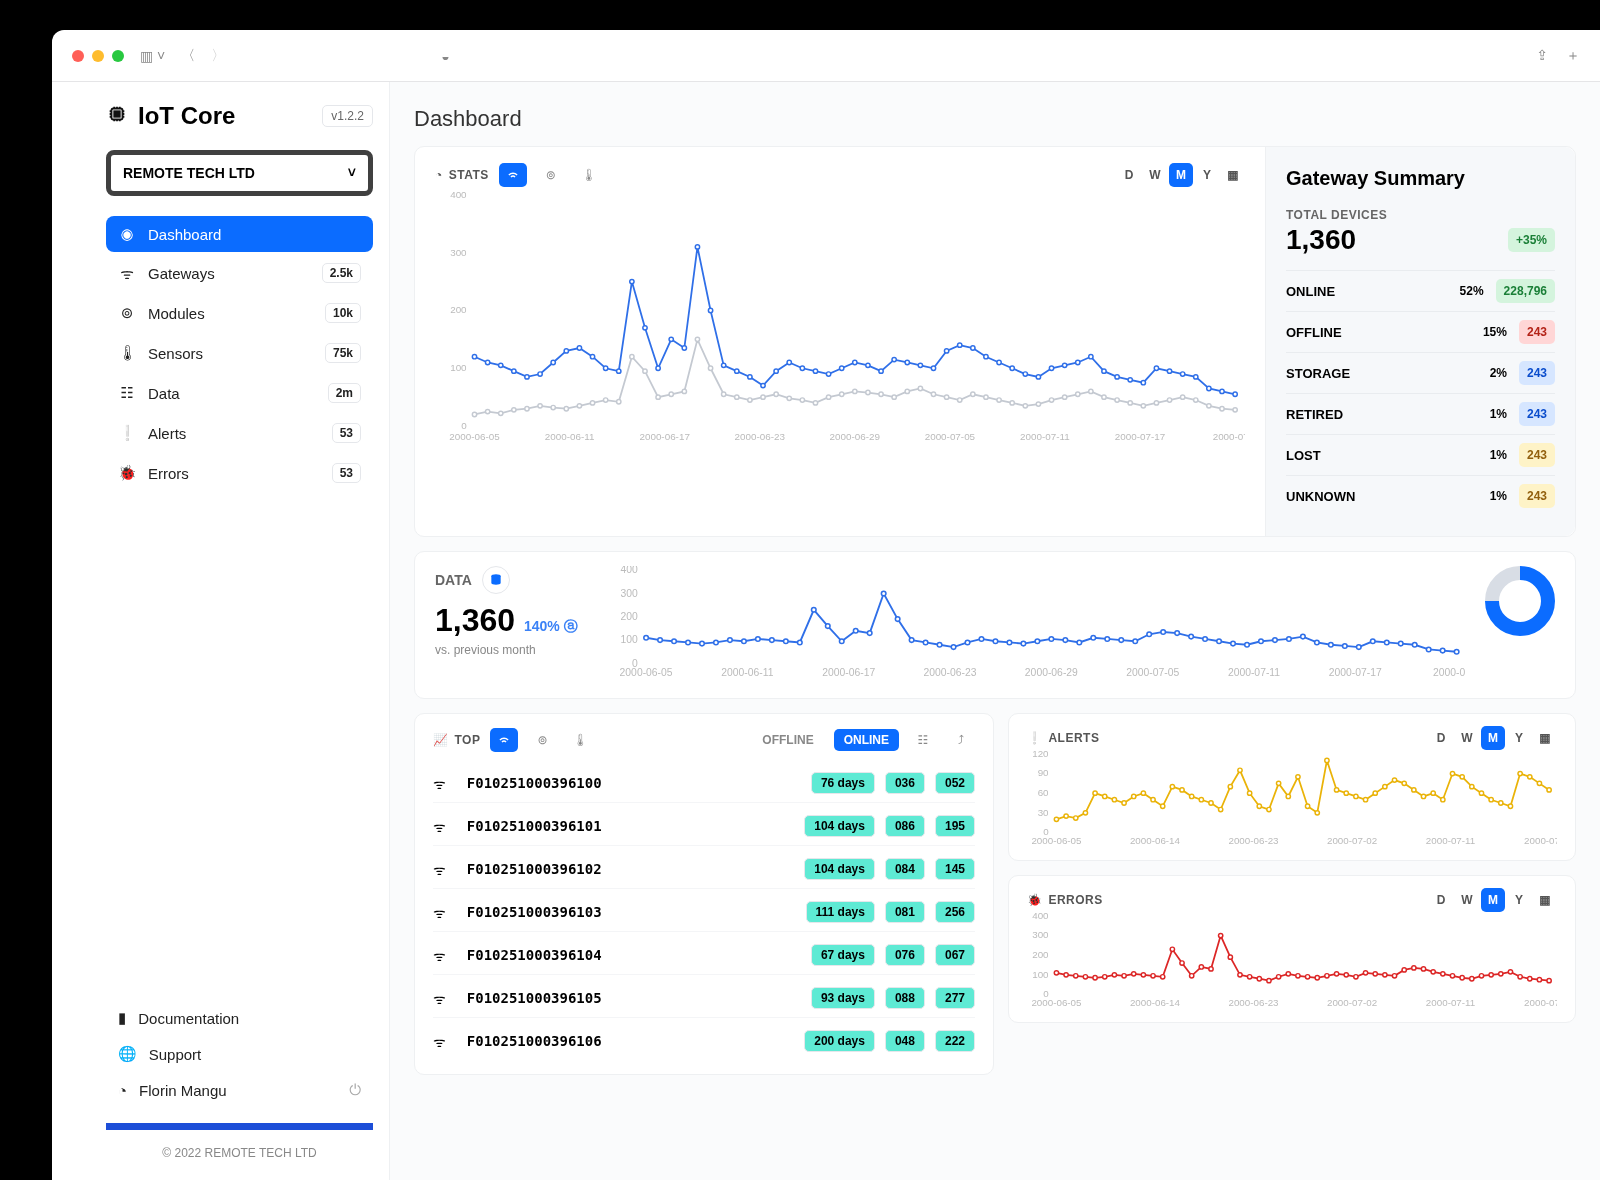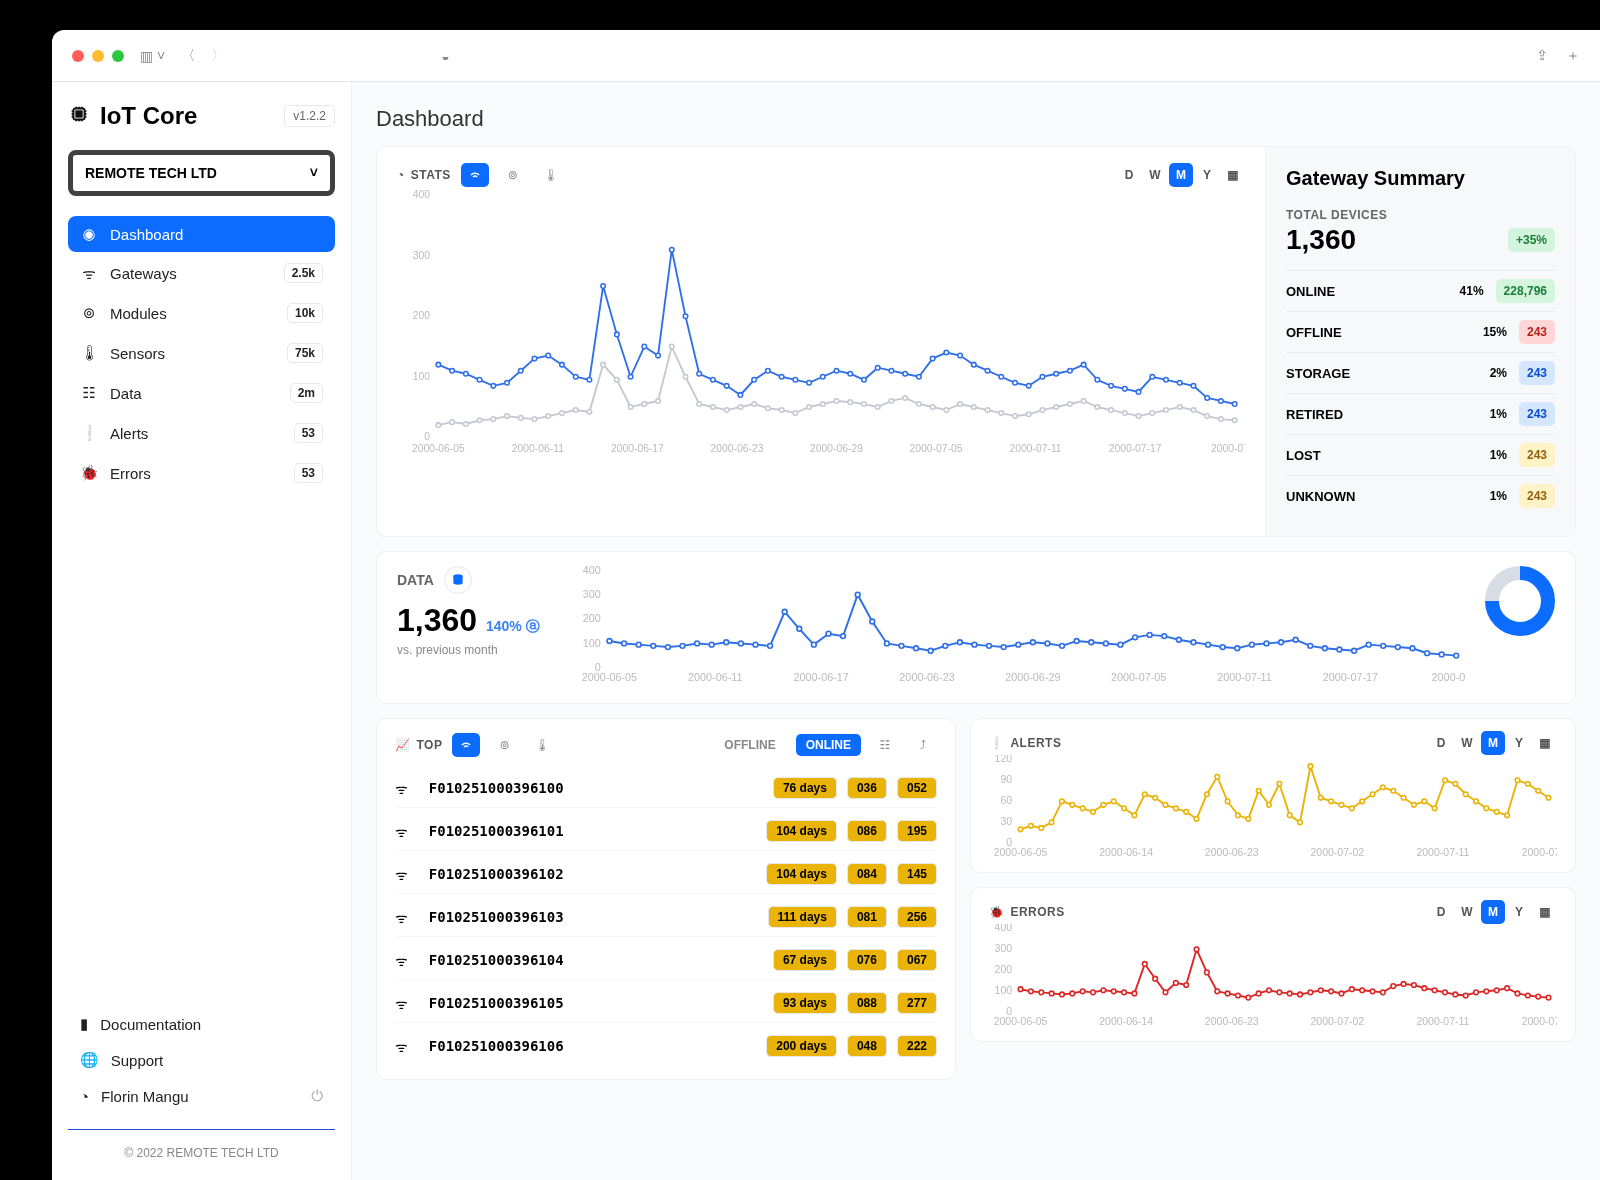--- a/index.html
+++ b/index.html
@@ -8,33 +8,33 @@
 .titlebar { height: 52px; display: flex; align-items: center; padding: 0 20px; border-bottom: 1px solid #e5e5e7; gap: 16px; }
 .dots { display: flex; gap: 8px; }
 .dot { width: 12px; height: 12px; border-radius: 50%; }
 .dot.r { background: #ff5f57; } .dot.y { background: #febc2e; } .dot.g { background: #28c840; }
 .tb-icon { color: #888; font-size: 14px; cursor: pointer; }
 .urlbar { flex: 1; max-width: 560px; margin: 0 auto; height: 28px; background: #f1f1f3; border-radius: 6px; display: flex; align-items: center; justify-content: center; font-size: 13px; color: #444; position: relative; }
 .urlbar .reload { position: absolute; right: 10px; }
 .tb-right { display: flex; gap: 18px; margin-left: auto; }
 
 .app { flex: 1; display: flex; overflow: hidden; }
-.sidebar { width: 300px; border-right: 1px solid #eef0f2; padding: 20px 16px; display: flex; flex-direction: column; }
+.sidebar { width: 300px; border-right: 1px solid #eef0f2; padding: 20px 16px; display: flex; flex-direction: column; margin-left: 38px; }
 .brand { display: flex; align-items: center; gap: 10px; margin-bottom: 20px; }
 .brand-name { font-size: 24px; font-weight: 700; }
 .version { margin-left: auto; font-size: 12px; color: #666; background: #fff; border: 1px solid #e5e7eb; padding: 3px 8px; border-radius: 5px; }
 .org-select { border: 5px solid #404040; border-radius: 8px; padding: 10px 12px; display: flex; align-items: center; justify-content: space-between; font-size: 14px; font-weight: 600; margin-bottom: 20px; cursor: pointer; }
 .nav { display: flex; flex-direction: column; gap: 2px; }
 .nav-item { display: flex; align-items: center; gap: 12px; padding: 9px 12px; border-radius: 8px; font-size: 15px; color: #222; cursor: pointer; }
 .nav-item.active { background: #0b6cff; color: #fff; }
 .nav-item .badge { margin-left: auto; font-size: 12px; font-weight: 600; background: #fff; border: 1px solid #e5e7eb; padding: 2px 7px; border-radius: 5px; color: #222; }
 .nav-item .ic { width: 18px; text-align: center; }
 .sidebar-bottom { margin-top: auto; display: flex; flex-direction: column; gap: 2px; }
 .foot-item { display: flex; align-items: center; gap: 12px; padding: 8px 12px; font-size: 15px; color: #222; cursor: pointer; }
-.copyright { margin-top: 16px; text-align: center; font-size: 12px; color: #888; border-top: 1px solid #1d4ed8; padding-top: 16px; }
+.copyright { margin-top: 16px; text-align: center; font-size: 12px; color: #888; border-top: 7px solid #1d4ed8; padding-top: 16px; }
 
 .main { flex: 1; padding: 24px 24px 0 24px; overflow: hidden; background: #fafbfc; display: flex; flex-direction: column; gap: 14px; }
 .page-title { font-size: 22px; font-weight: 400; color: #333; }
 
 .card { background: #fff; border: 1px solid #eef0f2; border-radius: 10px; }
 .row1 { display: flex; gap: 0; }
 .stats-card { flex: 1; padding: 16px 20px 8px; border-radius: 10px 0 0 10px; }
 .gw-card { width: 310px; background: #f6f8fa; border-left: 1px solid #eef0f2; border-radius: 0 10px 10px 0; padding: 20px; font-size: 13px; }
 .gw-title { font-size: 20px; font-weight: 700; margin-bottom: 18px; }
 .gw-sub { font-size: 12px; color: #666; font-weight: 700; letter-spacing: .5px; }
@@ -69,21 +69,21 @@
 .data-chart { flex: 1; }
 .donut { width: 70px; }
 
 .row3 { display: flex; gap: 14px; }
 .top-card { width: 580px; padding: 14px 18px; }
 .top-list { margin-top: 12px; display: flex; flex-direction: column; gap: 4px; }
 .top-row { display: flex; align-items: center; gap: 10px; padding: 8px 0; font-size: 14px; border-bottom: 1px solid #f4f5f7; }
 .top-row:last-child { border-bottom: none; }
 .mono { font-family: ui-monospace, Menlo, monospace; font-weight: 600; margin-left: 11px; }
 .top-row .spacer { flex: 1; }
-.mini-badge { font-size: 12px; font-weight: 700; border: 1px solid #e5e7eb; padding: 3px 9px; border-radius: 5px; background: #eab308; }
+.mini-badge { font-size: 12px; font-weight: 700; border: 1px solid #e5e7eb; padding: 3px 9px; border-radius: 5px; background: #5eead4; }
 .toggle-btn { font-size: 12px; font-weight: 700; padding: 4px 10px; border-radius: 5px; cursor: pointer; }
 .toggle-btn.on { background: #0b6cff; color: #fff; }
 .toggle-btn.off { color: #888; }
 
 .col-right { flex: 1; display: flex; flex-direction: column; gap: 14px; }
 .small-card { padding: 12px 18px 8px; }
 .icon-db { display: inline-flex; width: 28px; height: 28px; border: 1px solid #e5e7eb; border-radius: 50%; align-items: center; justify-content: center; color: #0b6cff; }
 .pwr { margin-left: auto; color: #aaa; }
 </style>
 </head>
@@ -347,21 +347,21 @@
           <div class="gw-title">Gateway Summary</div>
           <div class="gw-sub">TOTAL DEVICES</div>
           <div class="gw-big">
             <span>1,360</span>
             <span style="flex:1"></span>
             <span class="pill green">+35%</span>
           </div>
           <div id="gw-rows" style="margin-top:14px">
               <div class="gw-row">
                 <span class="lbl">ONLINE</span>
-    <span class="pct">41%</span>
+    <span class="pct">52%</span>
     <span class="pill green">228,796</span>
               </div>
               <div class="gw-row">
                 <span class="lbl">OFFLINE</span>
     <span class="pct">15%</span>
     <span class="pill red">243</span>
               </div>
               <div class="gw-row">
                 <span class="lbl">STORAGE</span>
     <span class="pct">2%</span>

